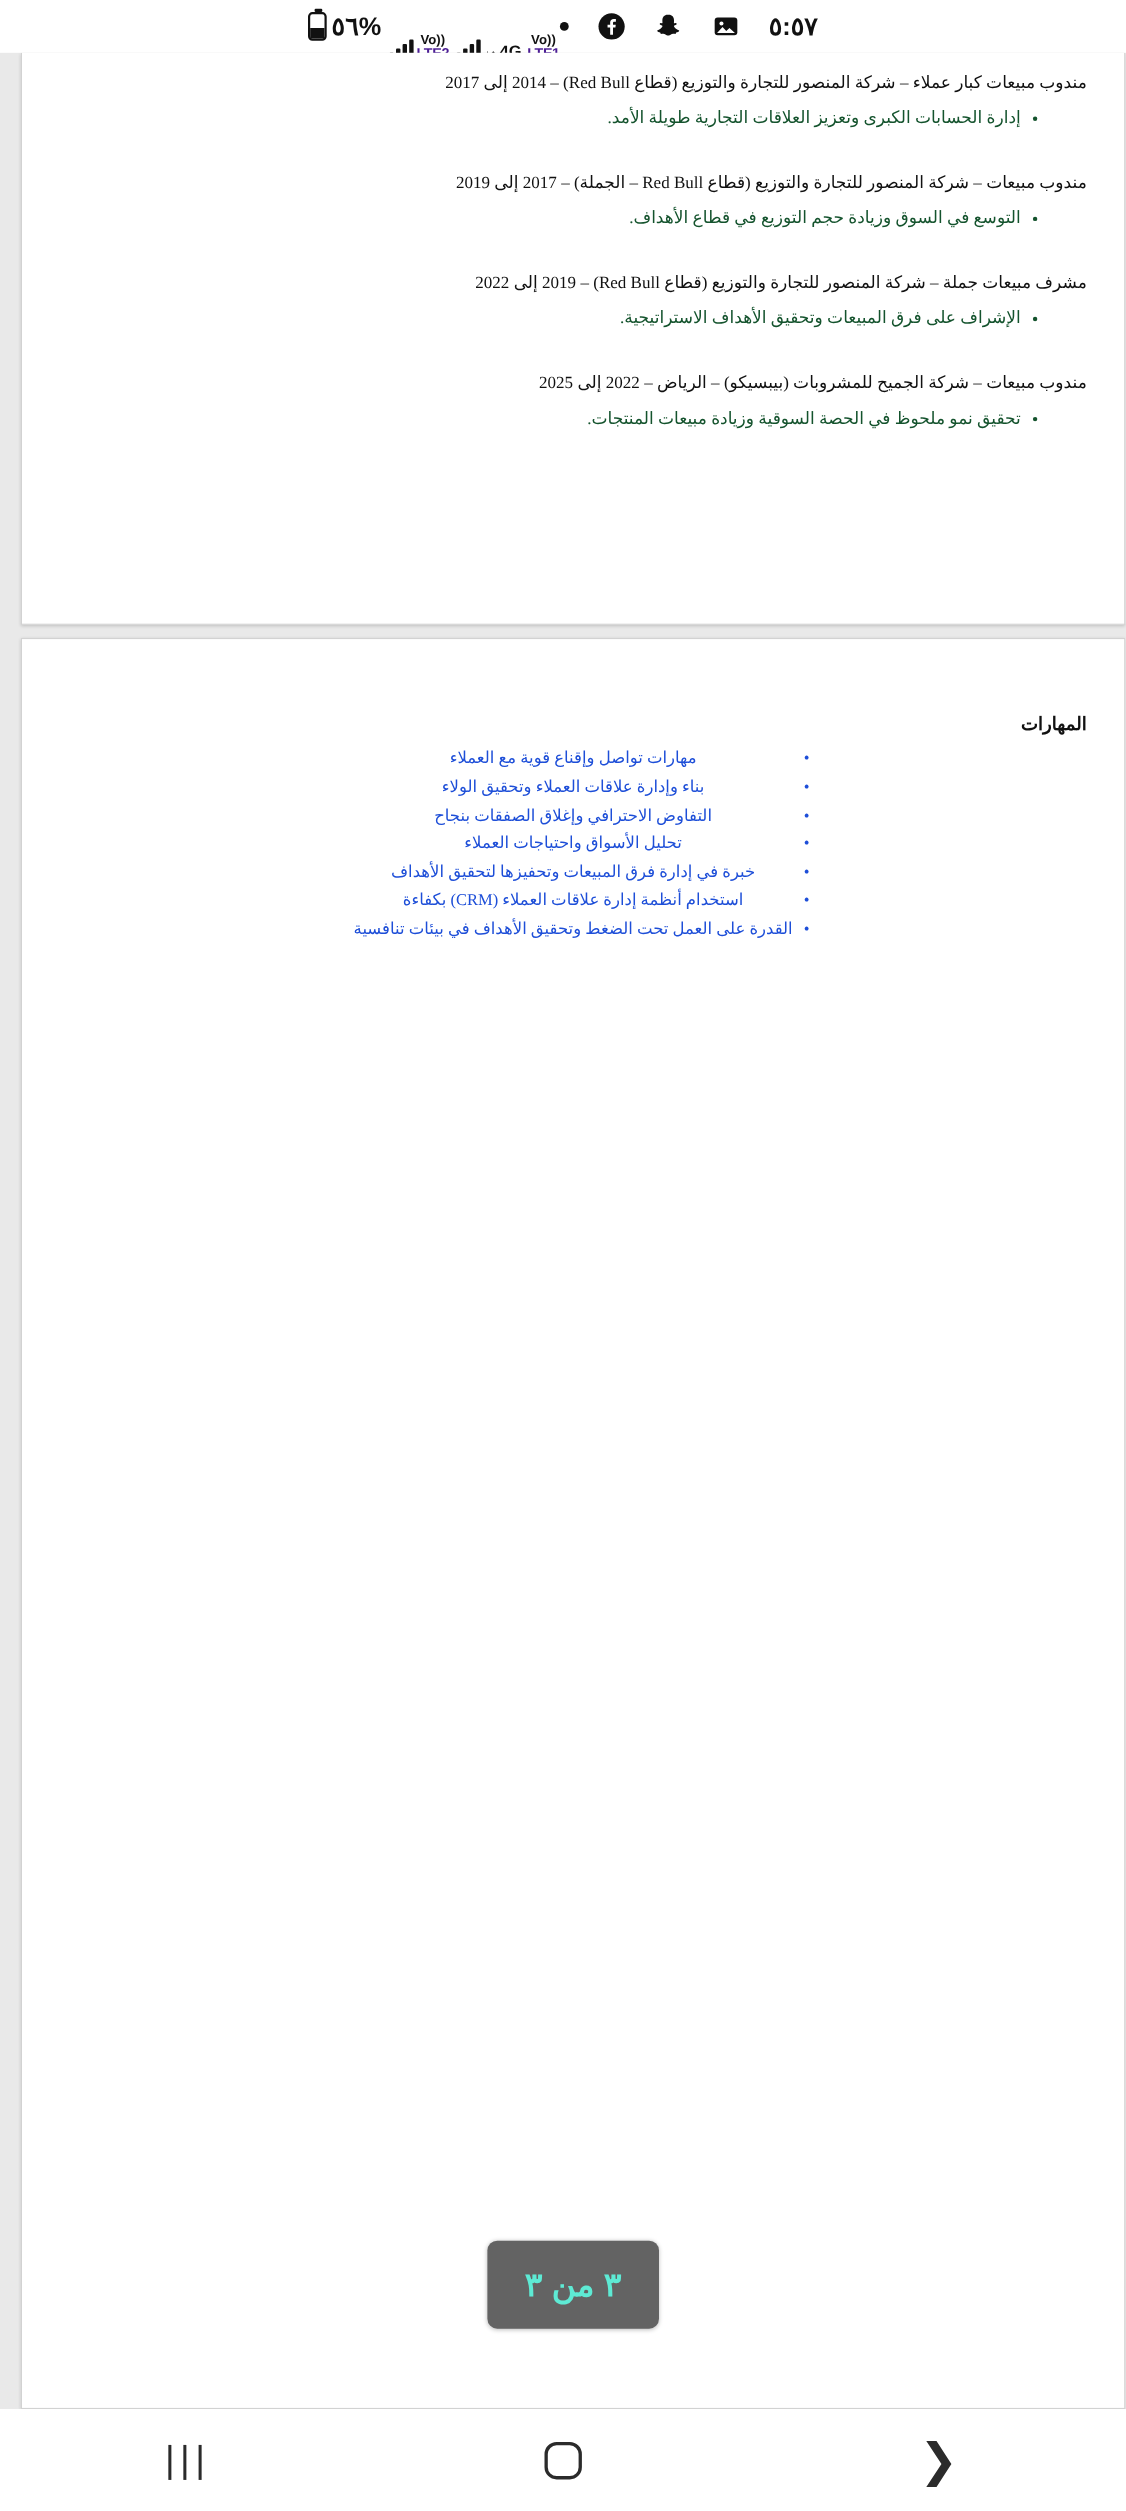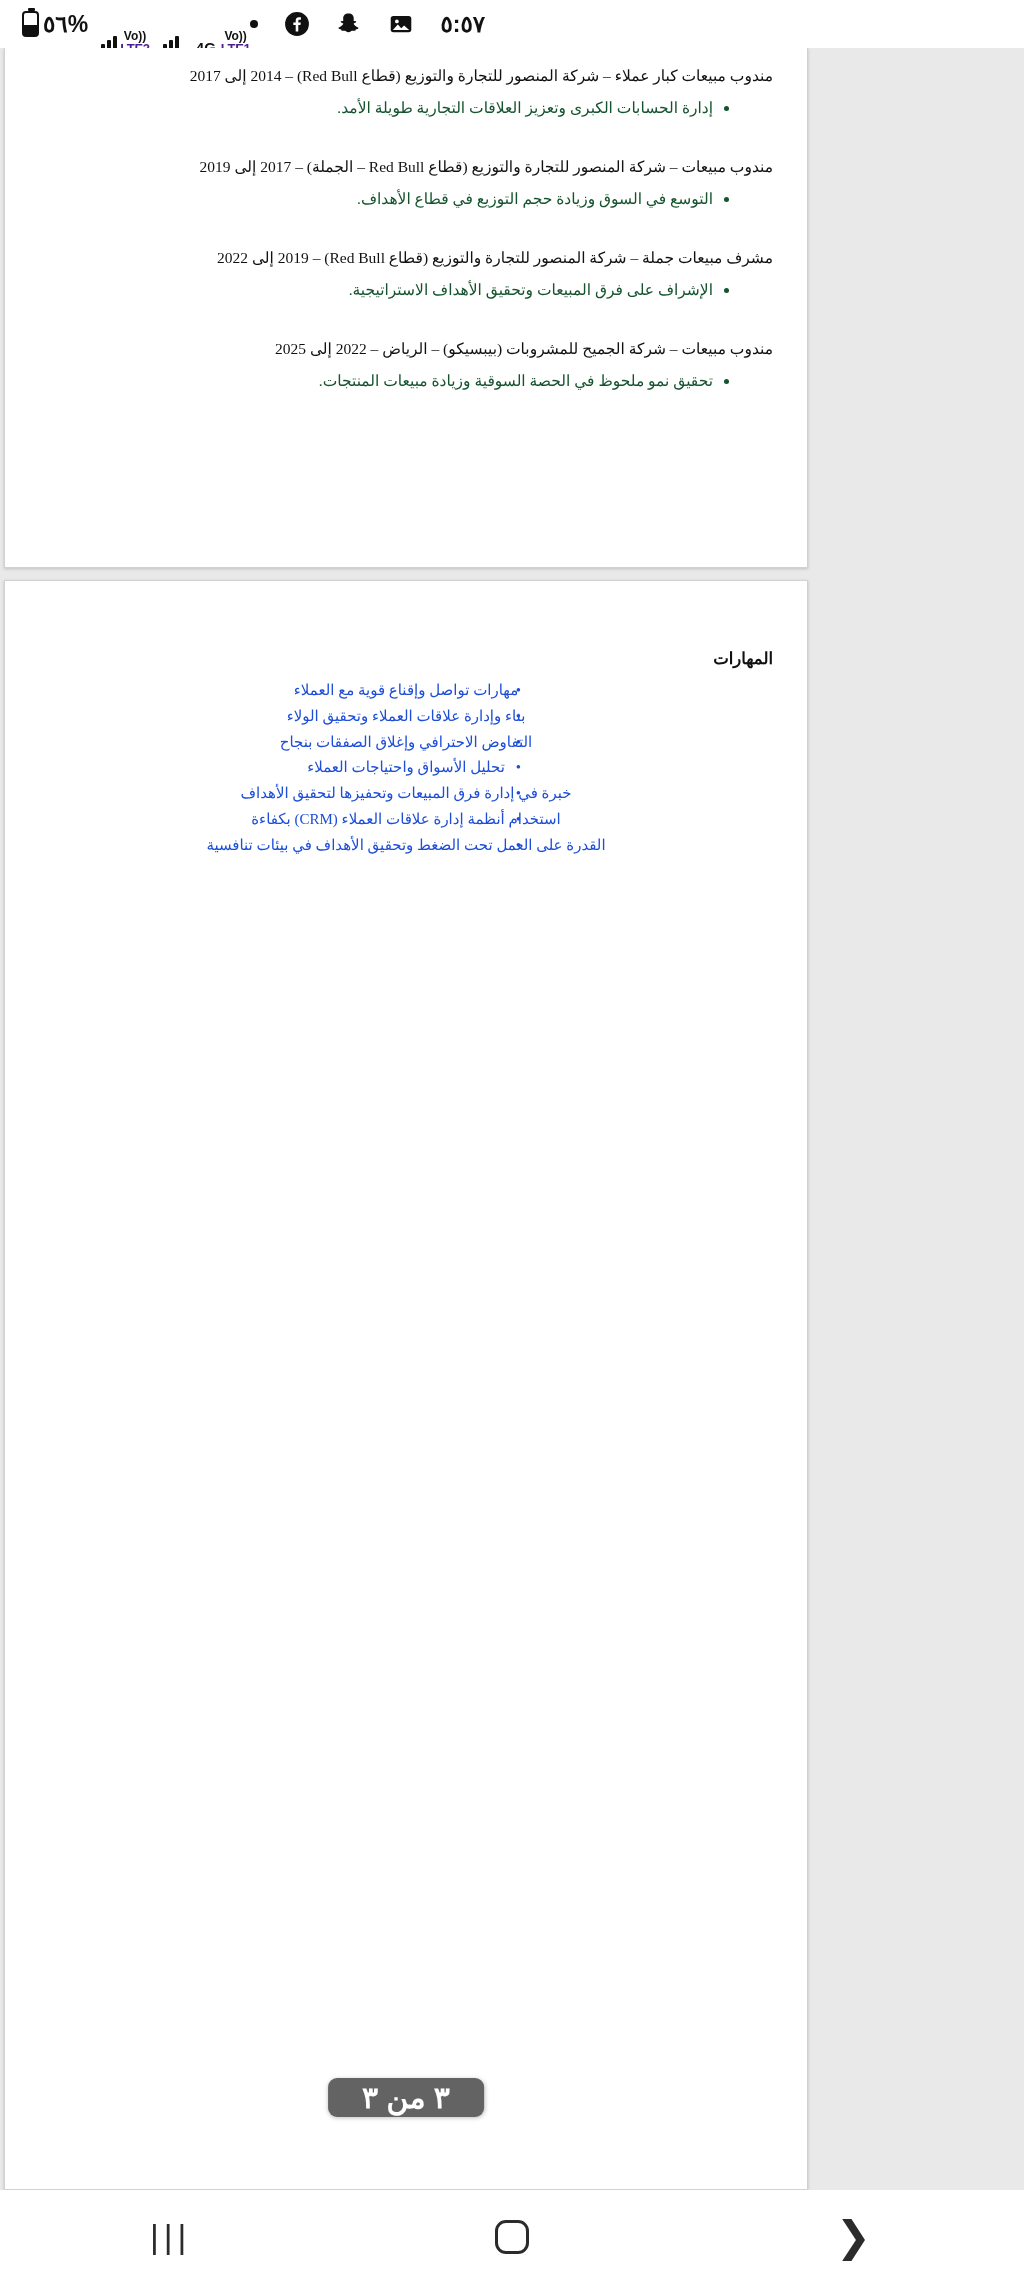--- a/index.html
+++ b/index.html
@@ -17,21 +17,21 @@
 
   
   .status-bar {
     position: absolute;
     top: 0; left: 0;
     width: 1024px;
     height: 48px;
     background: #ffffff;
     display: flex;
     align-items: center;
-    justify-content: flex-start;
+    justify-content: center;
     padding: 0 22px;
     box-sizing: border-box;
     direction: ltr;
   }
   .status-left {
     display: flex;
     align-items: center;
     gap: 7px;
   }
   .battery-wrap {
@@ -146,22 +146,22 @@
     height: 2142px;
     background: #e9e9e9;
     overflow: hidden;
   }
   .doc-page {
     background: #ffffff;
     border: 1px solid #d2d2d2;
     box-shadow: 0 1px 3px rgba(0,0,0,0.18);
     box-sizing: border-box;
     position: absolute;
-    left: 4px;
-    width: 804px;
+    left: 19px;
+    width: 1004px;
     direction: rtl;
   }
   #page-a {
     top: 0px;
     height: 520px;
     border-top: none;
   }
   #page-b {
     top: 532px;
     height: 1610px;
@@ -232,23 +232,23 @@
     font-size: 15px;
   }
 
   
   .page-pill {
     position: absolute;
     left: 50%;
     transform: translateX(-50%);
     bottom: 72px;
     background: #636363;
-    color: #ffffff;
+    color: #5eead4;
     border-radius: 9px;
-    padding: 2px 34px;
+    padding: 22px 34px;
     font-size: 30px;
     font-weight: 700;
     letter-spacing: 1px;
     direction: rtl;
     box-shadow: 0 1px 4px rgba(0,0,0,0.25);
   }
 
   
   .nav-bar {
     position: absolute;

